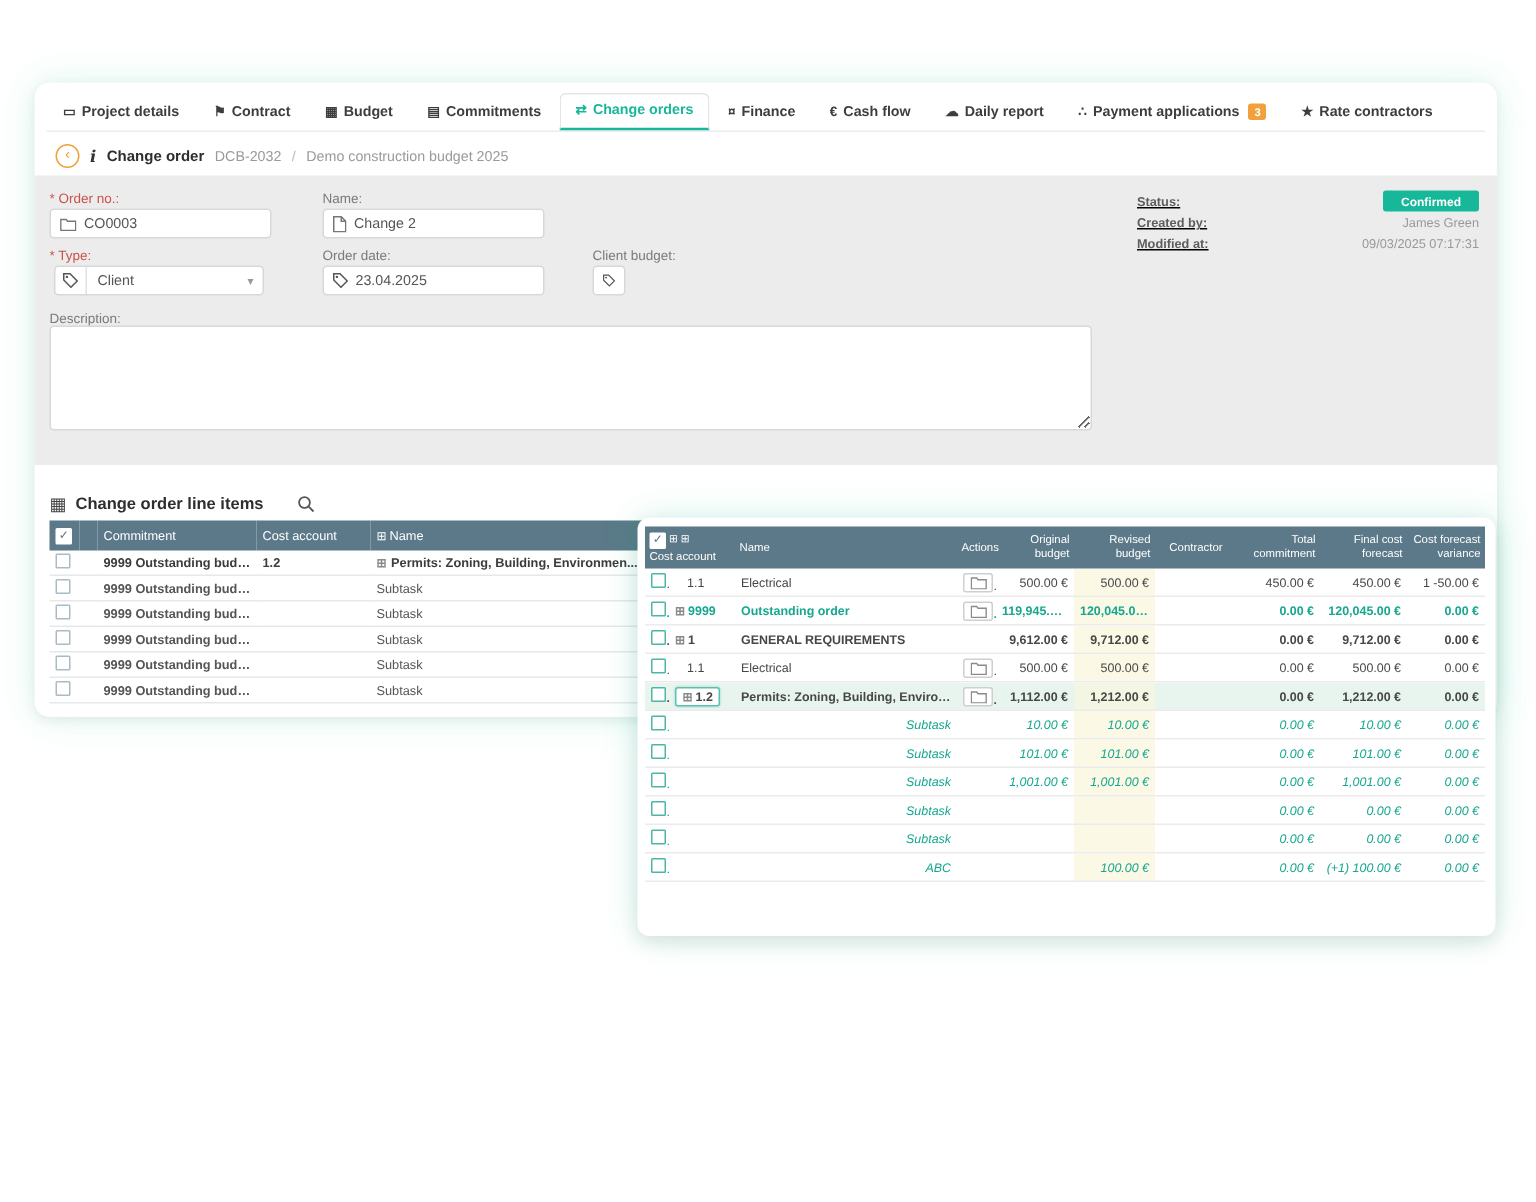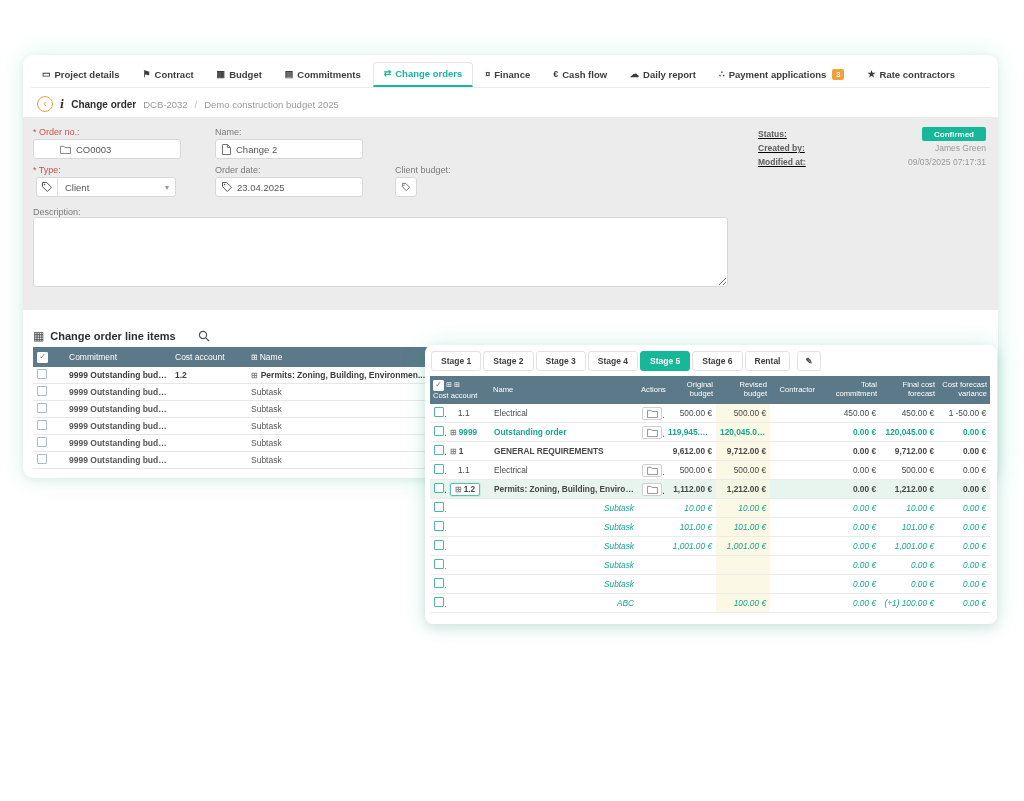--- a/index.html
+++ b/index.html
@@ -169,21 +169,21 @@
       <span class="back-circle">‹</span>
       <span class="info-icon">i</span>
       <span class="bc-title">Change order</span>
       <span class="bc-code">DCB-2032</span>
       <span class="bc-sep">/</span>
       <span class="bc-project">Demo construction budget 2025</span>
     </div>
 
     <div class="form-area">
       <span class="f-label req" style="left:10px;top:10px;">* Order no.:</span>
-      <div class="input-wrap" style="left:10px;top:22px;width:148px;padding-left:20px;">
+      <div class="input-wrap" style="left:10px;top:22px;width:148px;">
         <span class="input-icon">
           <svg width="11" height="9" viewBox="0 0 12 10">
               <path d="M0.5 1.5h4l1 1.3h6v6.7h-11z" fill="none" stroke="#777" stroke-width="1"></path>
             </svg>
         </span>
         <input value="CO0003" style="">
       </div>
 
       <span class="f-label" style="left:192px;top:10px;">Name:</span>
       <div class="input-wrap" style="left:192px;top:22px;width:148px;">
@@ -316,30 +316,20 @@
               <td class="li-commit">9999 Outstanding budget</td>
               <td class="li-acct"></td>
               <td class="li-name"><span>Subtask</span></td>
             </tr>
           </tbody>
       </table>
     </div>
   </div>
 
   <div class="stage-card">
-    <div class="stage-tabs" id="stage-tabs">
-        <div class="stage-tab">Stage 1</div>
-        <div class="stage-tab">Stage 2</div>
-        <div class="stage-tab">Stage 3</div>
-        <div class="stage-tab">Stage 4</div>
-        <div class="stage-tab active">Stage 5</div>
-        <div class="stage-tab">Stage 6</div>
-        <div class="stage-tab">Rental</div>
-        <div class="stage-tab edit-btn">✎</div>
-      </div>
     <table class="st-table">
       <colgroup>
         <col style="width:16px">
           <col style="width:44px">
           <col style="width:148px">
           <col style="width:26px">
         <col style="width:52px">
           <col style="width:54px">
           <col style="width:48px">
           <col style="width:62px">

